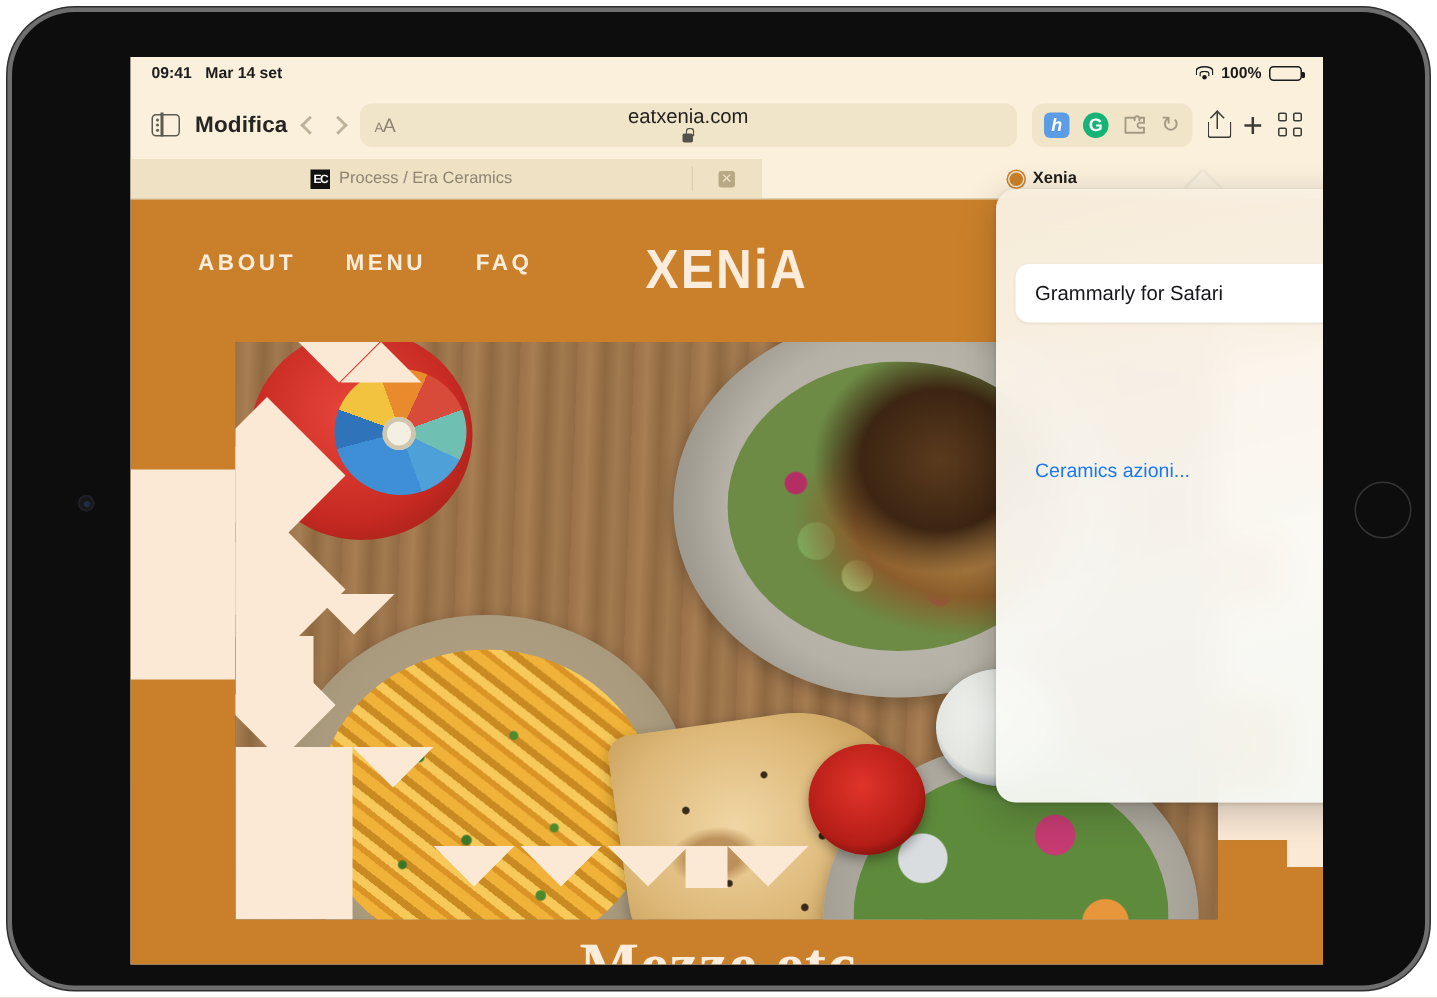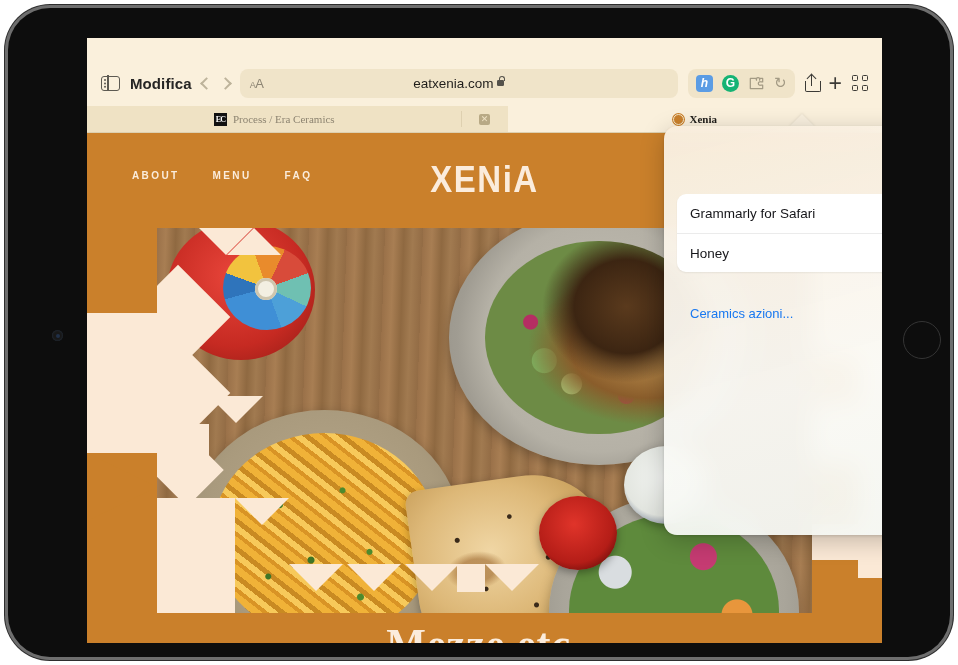--- a/index.html
+++ b/index.html
@@ -115,21 +115,21 @@
   }
   #reader-size-icon {
     font-size:12px; color:#8d8574; letter-spacing:-.5px;
     display:flex; align-items:baseline;
   }
   #reader-size-icon b:first-child{ font-size:9px; font-weight:normal;}
   #reader-size-icon b:last-child{ font-size:13px; font-weight:normal;}
   #url-text {
     position:absolute; left:0; right:0; text-align:center;
     font-size:13.5px; color:#211f1c;
-    display:flex; justify-content:center; align-items:center; gap:4px;
+    display:flex; justify-content:center; align-items:center; gap:4px;flex-direction:column;
   }
   .lock-glyph {
     display:inline-block; width:7px; height:6px;
     background:#55524b; border-radius:1.2px; position:relative; margin-bottom:1px;
   }
   .lock-glyph::before{
     content:""; position:absolute; left:1.2px; top:-4px;
     width:4.6px; height:4.6px; border:1.3px solid #55524b;
     border-bottom:none; border-radius:3px 3px 0 0;
   }
@@ -171,21 +171,21 @@
   
   #tab-bar {
     position:absolute; left:0; top:68px;
     width:795px; height:27px;
     background:#efe2c4;
     display:flex; align-items:stretch;
     border-bottom:1px solid #ddd0b0;
   }
   .browser-tab {
     flex:1; display:flex; align-items:center; justify-content:center;
-    gap:6px; font-size:11px; cursor:pointer; position:relative;font-family:Liberation Serif, serif;
+    gap:6px; font-size:11px; cursor:pointer; position:relative;
   }
   .browser-tab.inactive { color:#8d8471; background:#efe2c4; }
   .browser-tab.active { color:#1e1c19; background:#faf0dc; font-weight:bold; }
   .browser-tab.inactive::after{
     content:""; position:absolute; right:0; top:5px; bottom:5px; width:1px; background:#ded0b0;
   }
   .tab-close-cell {
     width:46px; display:flex; align-items:center; justify-content:center;
     background:#efe2c4; cursor:pointer;
   }
@@ -202,21 +202,21 @@
     width:795px; height:510px;
     background:#ca802b;
     overflow:hidden;
   }
   #site-nav {
     position:absolute; left:0; top:0; width:795px; height:85px;
     display:flex; align-items:center; padding:0 45px;
   }
   #site-nav-links { display:flex; gap:33px; }
   .site-nav-link {
-    color:#fbecdc; font-size:10px; font-weight:bold; letter-spacing:2.4px; cursor:pointer;
+    color:#fbecdc; font-size:15px; font-weight:bold; letter-spacing:2.4px; cursor:pointer;
   }
   #site-logo {
     position:absolute; left:0; right:0; top:28px;
     text-align:center; color:#fbecdc;
     font-size:33px; font-weight:bold; letter-spacing:1.5px;
     font-family:"Liberation Sans", sans-serif;
     transform:scaleY(1.12);
   }
 
   
@@ -395,21 +395,21 @@
     width:0;height:0;
     border-left:13px solid transparent; border-right:13px solid transparent;
     border-bottom:13px solid rgba(248,238,222,.97);
     filter: drop-shadow(0 -1px 1px rgba(0,0,0,.08));
   }
   .popover-group {
     position:absolute; left:13px; width:250px;
     background:#fff; border-radius:9px; overflow:hidden;
     box-shadow:0 1px 2px rgba(0,0,0,.07);
   }
-  #group-extensions { top:50px;margin-top:18px; }
+  #group-extensions { top:50px; }
   #group-manage { top:132px; }
   .popover-row {
     height:39px; display:flex; align-items:center;
     padding:0 13px; cursor:pointer;
   }
   .popover-row + .popover-row { border-top:1px solid #ebebeb; }
   .popover-row-label { font-size:13.5px; color:#16161a; flex:1; }
   #edit-actions-link {
     position:absolute; left:26px; top:180px;
     font-size:13px; color:#1878f0; cursor:pointer;
@@ -417,20 +417,35 @@
 </style>
 </head>
 <body>
 
 <div id="device-frame">
   <div id="front-camera"></div>
   <div id="home-button"></div>
 
   <div id="device-screen">
 
+    <div id="status-bar">
+      <div class="status-left">
+        <span>09:41</span>
+        <span>Mar 14 set</span>
+      </div>
+      <div class="status-right">
+        <span class="wifi-glyph">
+            <i></i>
+            <i></i>
+            <i></i>
+          </span>
+        <span>100%</span>
+        <span class="battery-shell"><span class="battery-fill"></span></span>
+      </div>
+    </div>
 
     <div id="browser-toolbar">
       <div class="tb-icon-btn">
         <span id="sidebar-toggle-icon"></span>
       </div>
       <span id="sidebar-label">Modifica</span>
       <div class="tb-icon-btn" id="nav-back">
         <span class="nav-chevron"></span>
       </div>
       <div class="tb-icon-btn" id="nav-forward">
@@ -565,24 +580,20 @@
     </div>
 
     <div id="popover-arrow"></div>
     <div id="extensions-popover">
 
       <div class="popover-group" id="group-extensions">
         <div class="popover-row">
           <span class="popover-row-label">Grammarly for Safari</span>
 
         </div>
-        <div class="popover-row">
-          <span class="popover-row-label">Honey</span>
-
-        </div>
       </div>
 
 
       <div id="edit-actions-link">Ceramics azioni...</div>
     </div>
 
   </div>
 </div>
 
 </body></html>

